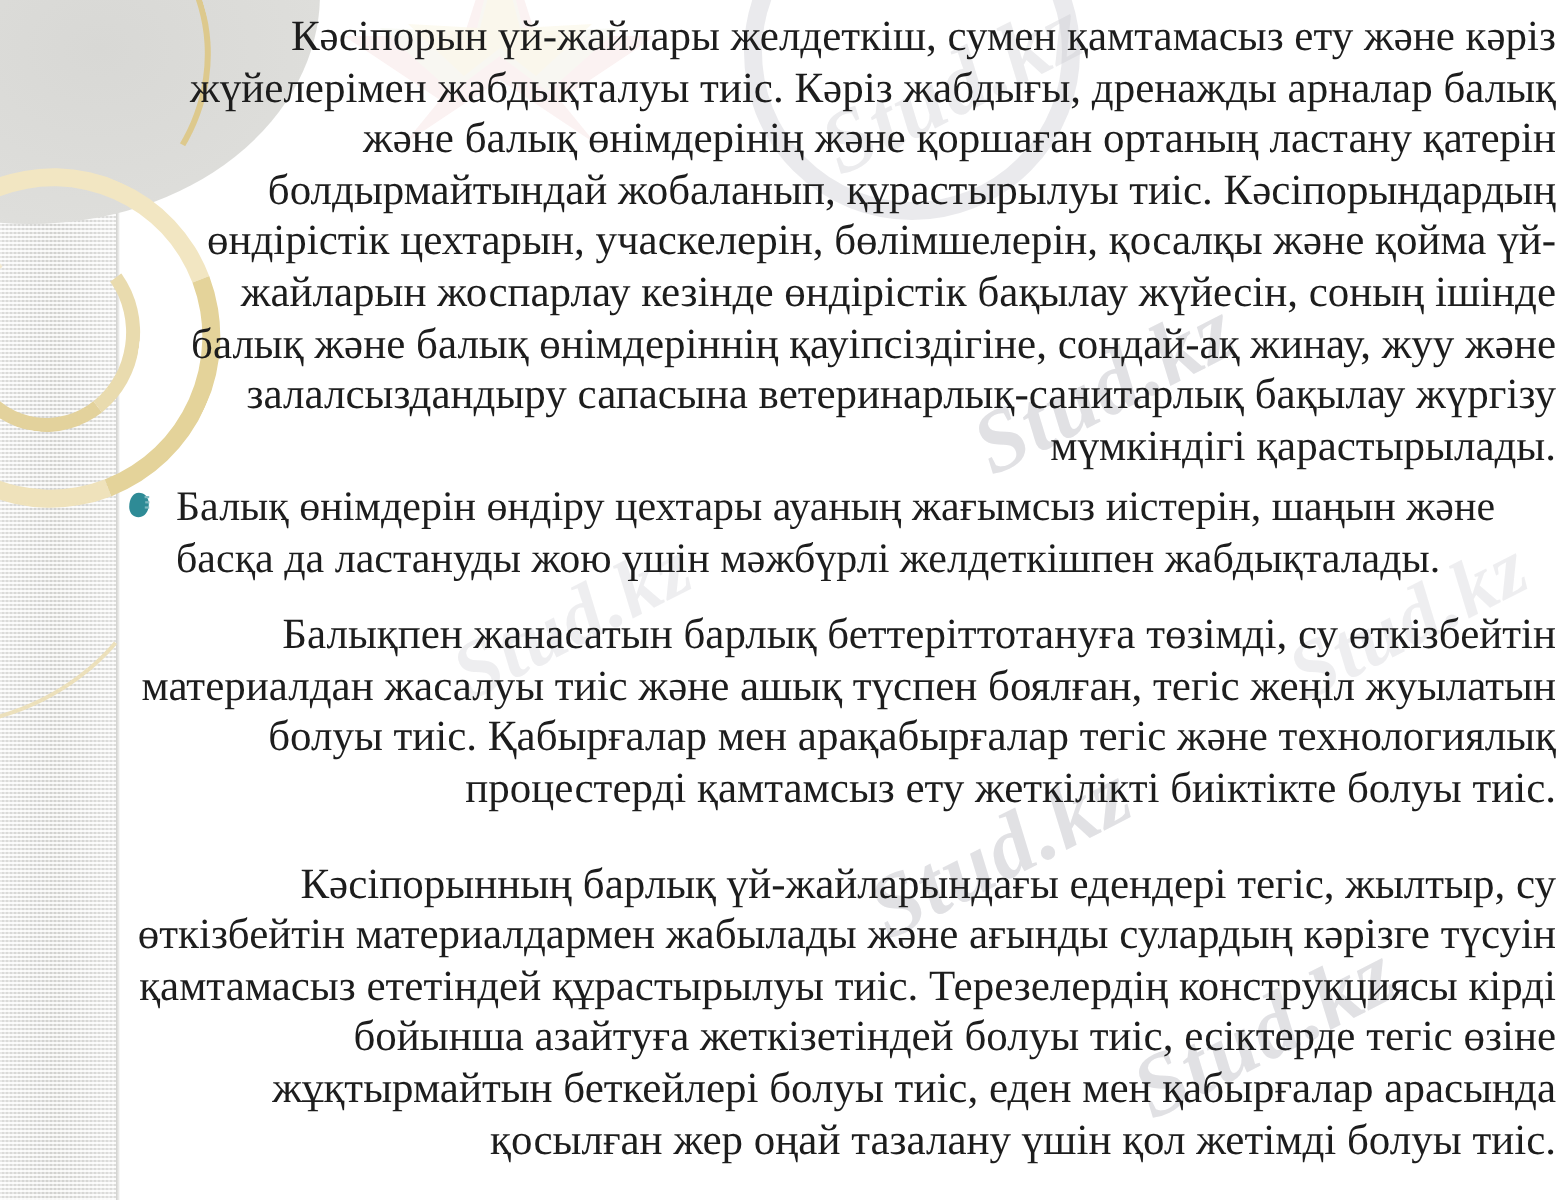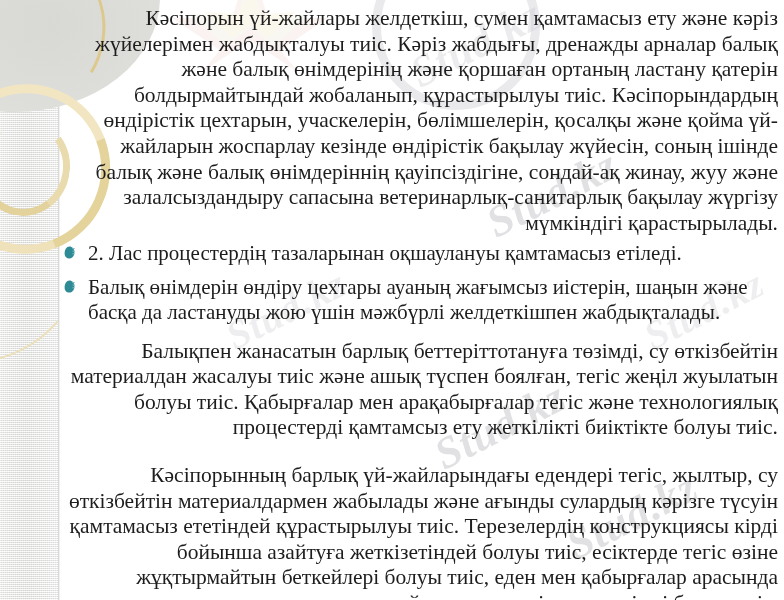--- a/index.html
+++ b/index.html
@@ -237,31 +237,20 @@
   <div class="content">
 
     <p class="para lead">Кәсіпорын үй-жайлары желдеткіш, сумен қамтамасыз ету және кәріз жүйелерімен жабдықталуы тиіс. Кәріз жабдығы, дренажды арналар балық және балық өнімдерінің және қоршаған ортаның ластану қатерін болдырмайтындай жобаланып, құрастырылуы тиіс. Кәсіпорындардың өндірістік цехтарын, учаскелерін, бөлімшелерін, қосалқы және қойма үй-жайларын жоспарлау кезінде өндірістік бақылау жүйесін, соның ішінде балық және балық өнімдеріннің қауіпсіздігіне, сондай-ақ жинау, жуу және залалсыздандыру сапасына ветеринарлық-санитарлық бақылау жүргізу мүмкіндігі қарастырылады.</p>
 
 
     <div class="spacer-sm"></div>
 
     <ul class="bullets">
 
 
-      <li>
-        <svg class="bullet-glyph" viewBox="0 0 11 13">
-          <path d="M5.4 0.4 C8.3 0.4 10.4 2.6 10.4 6.2 C10.4 9.9 8.2 12.6 5.2 12.6
-                   C2.6 12.6 0.6 10.6 0.6 7.4 C0.6 3.4 2.6 0.4 5.4 0.4 Z" fill="#2e8b96"></path>
-          <rect x="8.3" y="2.0" width="2.3" height="1.1" fill="#7fb9c0"></rect>
-          <rect x="8.6" y="4.6" width="2.1" height="1.1" fill="#7fb9c0"></rect>
-          <rect x="8.4" y="7.2" width="2.2" height="1.1" fill="#7fb9c0"></rect>
-        </svg>
-        <span>2. </span>
-        <span>Лас процестердің тазаларынан оқшаулануы қамтамасыз етіледі.</span>
-      </li>
 
       <li>
         <svg class="bullet-glyph" viewBox="0 0 11 13">
           <path d="M5.4 0.4 C8.3 0.4 10.4 2.6 10.4 6.2 C10.4 9.9 8.2 12.6 5.2 12.6
                    C2.6 12.6 0.6 10.6 0.6 7.4 C0.6 3.4 2.6 0.4 5.4 0.4 Z" fill="#2e8b96"></path>
           <rect x="8.3" y="2.0" width="2.3" height="1.1" fill="#7fb9c0"></rect>
           <rect x="8.6" y="4.6" width="2.1" height="1.1" fill="#7fb9c0"></rect>
           <rect x="8.4" y="7.2" width="2.2" height="1.1" fill="#7fb9c0"></rect>
         </svg>
         <span>Балық өнімдерін өндіру цехтары ауаның жағымсыз иістерін, шаңын және басқа да ластануды жою үшін мәжбүрлі желдеткішпен жабдықталады.</span>

